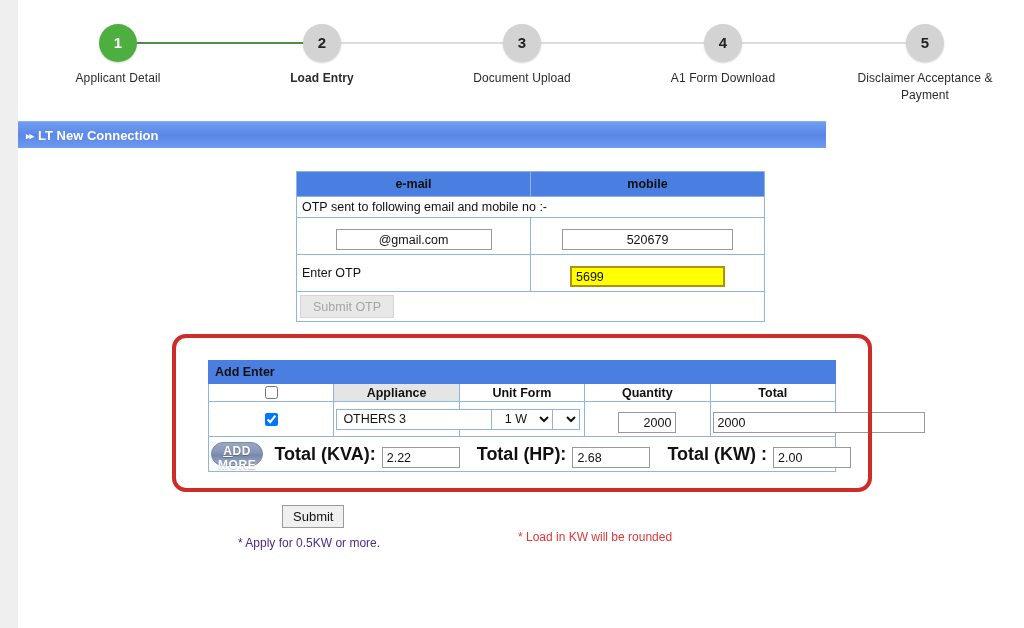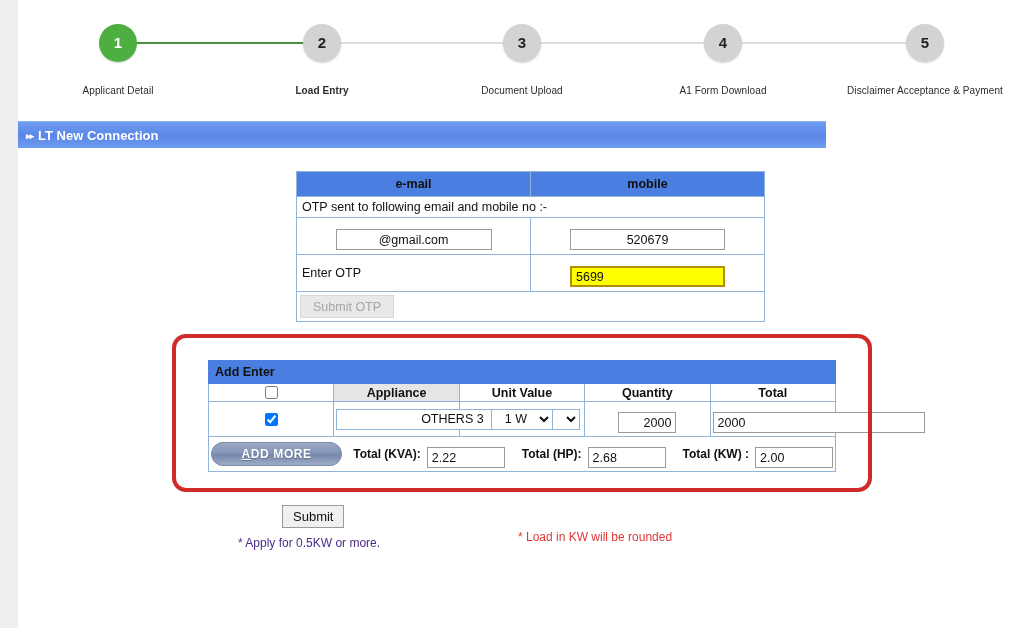--- a/index.html
+++ b/index.html
@@ -49,22 +49,22 @@
     font-weight: bold;
     line-height: 38px;
     text-align: center;
     box-shadow: 0 1px 2px rgba(0,0,0,0.18);
   }
   .step.done .step-circle {
     background: #4caf3f;
     color: #ffffff;
   }
   .step-label {
-    margin-top: 20px;
-    font-size: 10px;
+    margin-top: 8px;
+    font-size: 12px;
     color: #2b2b2b;
     line-height: 17px;
     letter-spacing: 0.1px;
   }
   .step.current .step-label {
     font-weight: bold;
   }
   .connector {
     position: absolute;
     top: 42px;
@@ -159,21 +159,21 @@
     color: #111111;
     border: 1px solid #9a9a9a;
     background: #ffffff;
     box-sizing: border-box;
     padding: 2px 4px;
     height: 21px;
     outline: none;
     margin-top: 7px;
   }
   input.otp-mail { width: 156px; text-align: center; }
-  input.otp-mobile { width: 155px; text-align: center; }
+  input.otp-mobile { width: 171px; text-align: center; }
   input.otp-enter {
     width: 155px;
     background: #ffff00;
     border: 2px solid #b0900a;
     text-align: left;
   }
   button.btn-disabled {
     font-family: "Liberation Sans", sans-serif;
     font-size: 12.5px;
     color: #a6a6a6;
@@ -217,21 +217,20 @@
   select.sel {
     font-family: "Liberation Sans", sans-serif;
     font-size: 12.5px;
     color: #111111;
     border: 1px solid #8fb5dd;
     background: #ffffff;
     height: 21px;
     box-sizing: border-box;
     padding: 1px 2px;
     outline: none;
-    text-align: center;
   }
   select.sel-app  { width: 244px; }
   select.sel-unit { width: 62px; text-align: center; text-align-last: center; }
   input.qty  { width: 58px; text-align: right; }
   input.tot  { width: 212px; text-align: left; }
 
   input[type=checkbox].cb {
     width: 13px;
     height: 13px;
     margin: 2px;
@@ -254,21 +253,21 @@
     border: 1px solid #7b8aab;
     border-radius: 13px;
     width: 138px;
     height: 24px;
     margin-right: 8px;
     cursor: pointer;
     text-shadow: 0 1px 1px rgba(0,0,0,0.25);
   }
   button.add-more u { text-decoration: underline; }
   .tot-lbl {
-    font-size: 12px;
+    font-size: 18px;
     font-weight: bold;
     color: #111111;
     white-space: nowrap;
     margin-right: 3px;
   }
   input.tot-val {
     width: 78px;
     margin-right: 14px;
     text-align: left;
   }
@@ -383,21 +382,21 @@
   <table id="load-table" class="blue-tbl">
     <tbody>
         <tr>
       <td class="tbl-title" colspan="5">Add Enter</td>
     </tr>
     <tr>
       <th class="c-chk" style="background:#ffffff;">
         <input type="checkbox" class="cb" style="">
       </th>
       <th class="c-app" style="background:#e5e5e5;">Appliance</th>
-      <th class="c-unit head-2line" style="background:#ffffff;">Unit Value</th>
+      <th class="c-unit head-2line" style="background:#ffffff;">Unit Form</th>
       <th class="c-qty" style="background:#ffffff;">Quantity</th>
       <th class="c-total" style="background:#ffffff;">Total</th>
     </tr>
     <tr>
       <td class="c-chk cell-pad">
         <input type="checkbox" class="cb" checked="" style="">
       </td>
       <td class="cell-pad">
         <select class="sel sel-app">
           <option>OTHERS 3</option>

